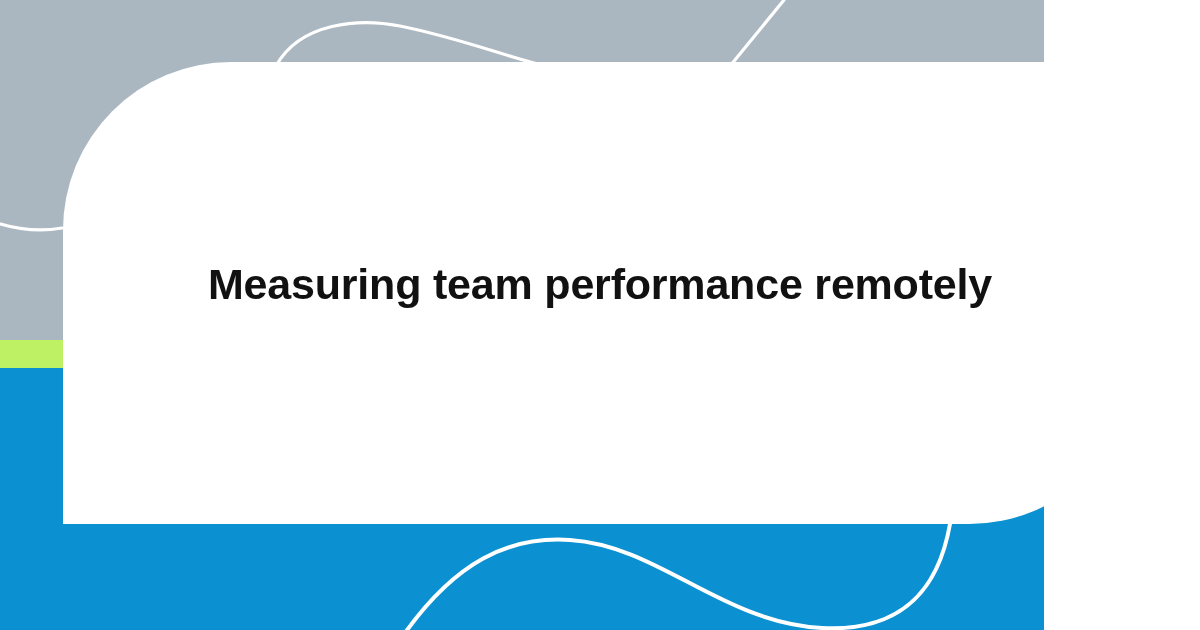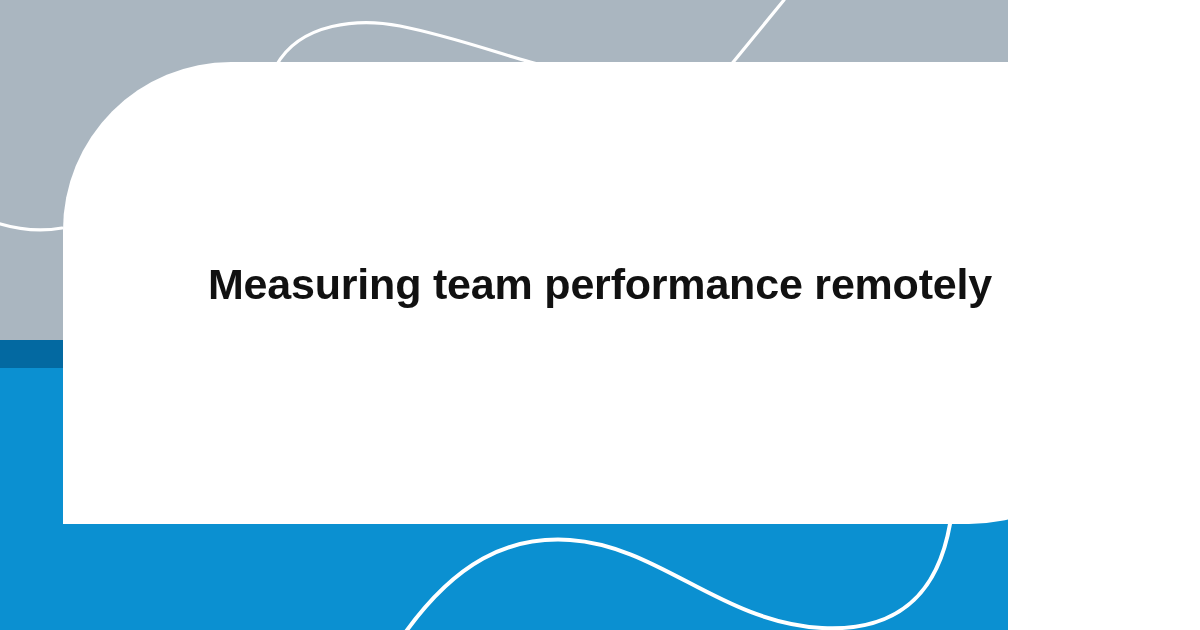--- a/index.html
+++ b/index.html
@@ -10,21 +10,22 @@
   }
   body {
     font-family: "Liberation Sans", "DejaVu Sans", sans-serif;
   }
 
   #stage {
     position: relative;
     width: 1008px;
     height: 630px;
     overflow: hidden;
-    background: #0369a1;
+    background: #bef264;
+    padding-left: 36px;
   }
 
   
   .band-top {
     position: absolute;
     left: 0; top: 0;
     width: 1200px;
     height: 340px;
     background: #aab6c0;
   }

